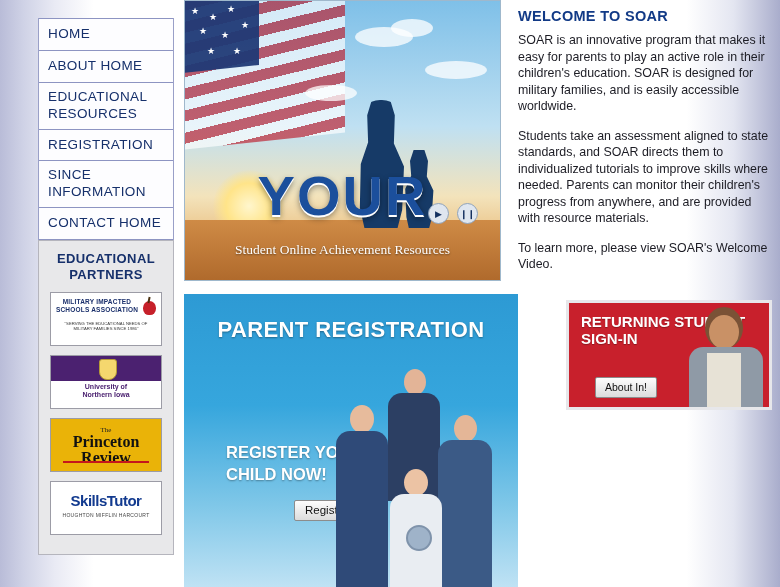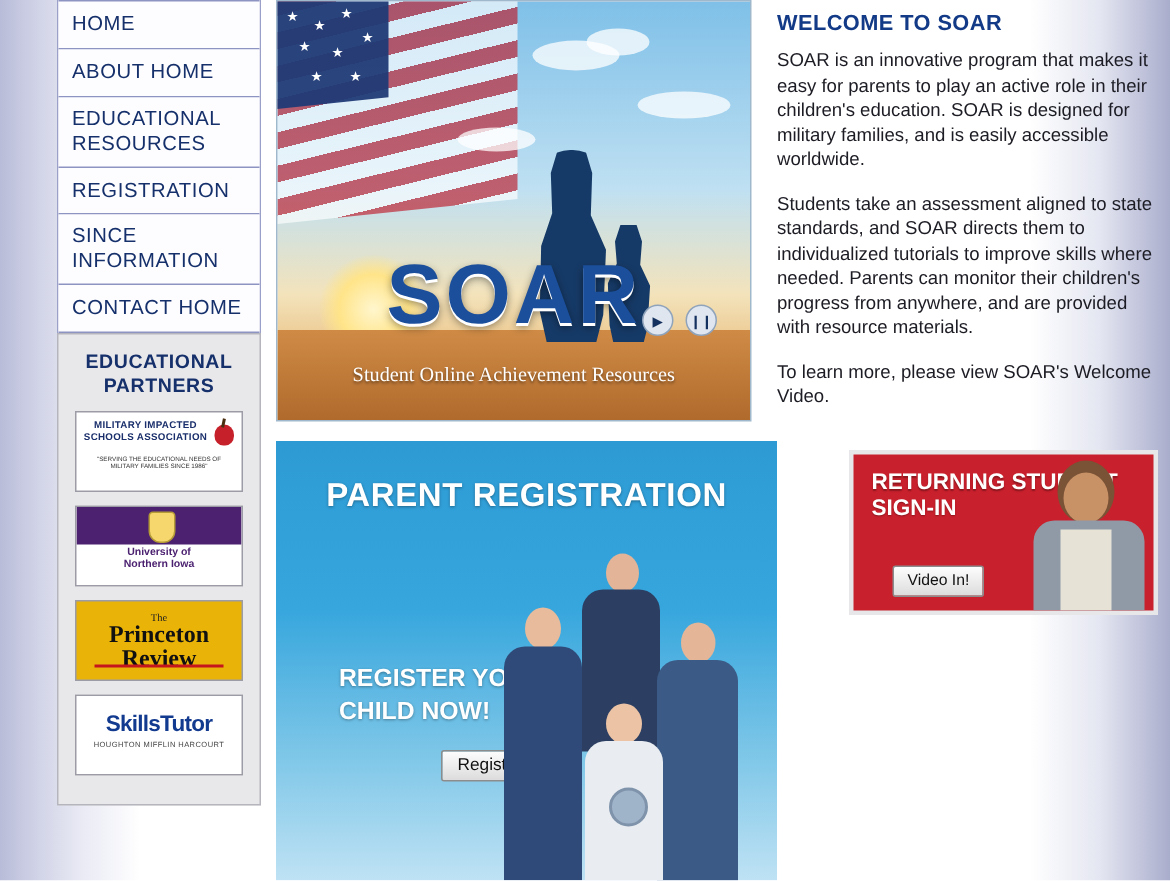--- a/index.html
+++ b/index.html
@@ -18,21 +18,21 @@
     width: 780px;
     height: 587px;
     background: linear-gradient(to right, #b9bcd8 0%, #cfd2e6 3%, #e9eaf4 7%, #ffffff 12%, #ffffff 88%, #e4e6f1 94%, #a9adcc 100%);
     overflow: hidden;
   }
 
   
   .left-col {
     position: absolute;
     left: 38px;
-    top: 0;
+    top: 18px;
     width: 136px;
     height: 522px;
   }
   .nav {
     background: #ffffff;
     border-left: 1px solid #9aa0c8;
     border-right: 1px solid #9aa0c8;
   }
   .nav-item {
     font-size: 13.5px;
@@ -398,21 +398,21 @@
     <div class="cloud" style="left:170px; top:26px; width:58px; height:20px;"></div>
     <div class="cloud" style="left:206px; top:18px; width:42px; height:18px;"></div>
     <div class="cloud" style="left:240px; top:60px; width:62px; height:18px;"></div>
     <div class="cloud" style="left:120px; top:84px; width:52px; height:16px;"></div>
 
     <div class="sun"></div>
     <div class="ground"></div>
     <div class="silhouette-adult"></div>
     <div class="silhouette-child"></div>
 
-    <div class="soar-word">SOAR</div>
+    <div class="soar-word">YOUR</div>
     <div class="soar-sub">Student Online Achievement Resources</div>
 
     <div class="vid-controls">
       <div class="ctrl">▶</div>
       <div class="ctrl">❙❙</div>
     </div>
   </div>
 
   <div class="welcome">
     <h2>WELCOME TO SOAR</h2>
@@ -446,21 +446,21 @@
       <div class="fig" style="left:58px; top:122px; width:52px; height:118px;">
         <div class="head" style="left:14px; top:0; width:24px; height:27px; background:#ecc3a4;"></div>
         <div class="body" style="left:0; top:25px; width:52px; height:94px; background:#e9edf2;"></div>
         <div style="position:absolute; left:16px; top:56px; width:22px; height:22px; border-radius:50%; background:#9fb3c9; border:2px solid #7f93ab;"></div>
       </div>
     </div>
   </div>
 
   <div class="returning">
     <div class="rt-title">RETURNING STUDENT SIGN-IN</div>
-    <div class="signin-btn">Video In!</div>
+    <div class="signin-btn">About In!</div>
     <div class="student-photo">
       <div style="position:absolute; left:22px; top:4px; width:38px; height:42px; border-radius:50%; background:#7a5236;"></div>
       <div style="position:absolute; left:26px; top:12px; width:30px; height:34px; border-radius:50%; background:#c99166;"></div>
       <div style="position:absolute; left:6px; top:44px; width:74px; height:60px; border-radius:14px 14px 0 0; background:#8f9aa6;"></div>
       <div style="position:absolute; left:24px; top:50px; width:34px; height:54px; background:#e7e2d6;"></div>
     </div>
   </div>
 
 
 </div>

